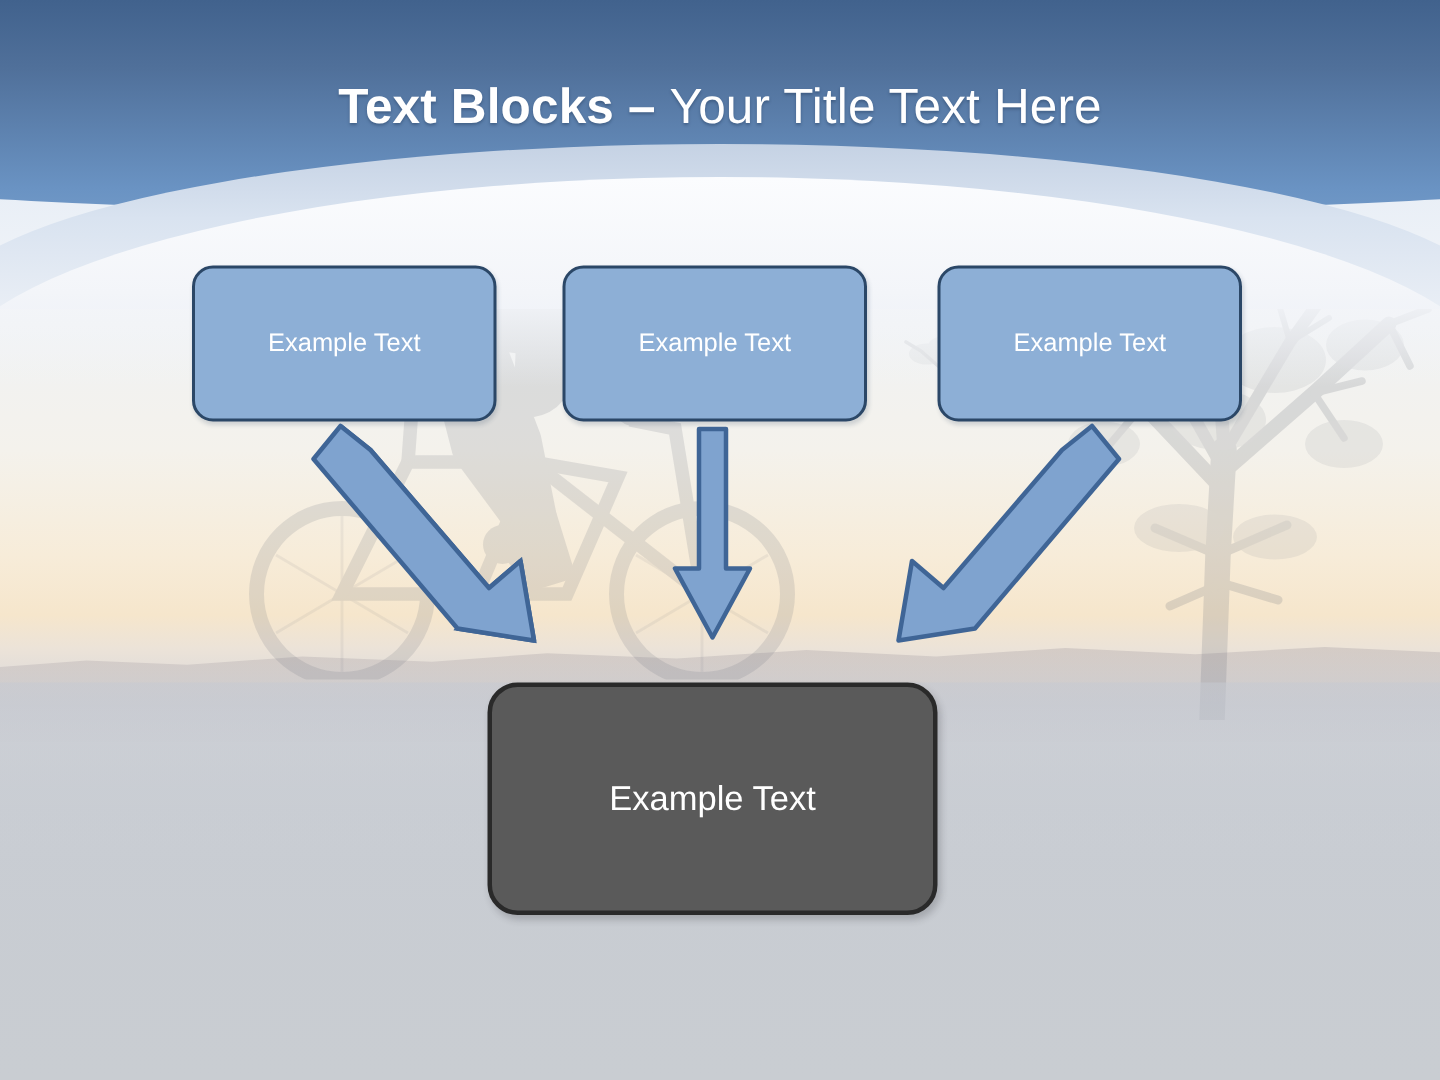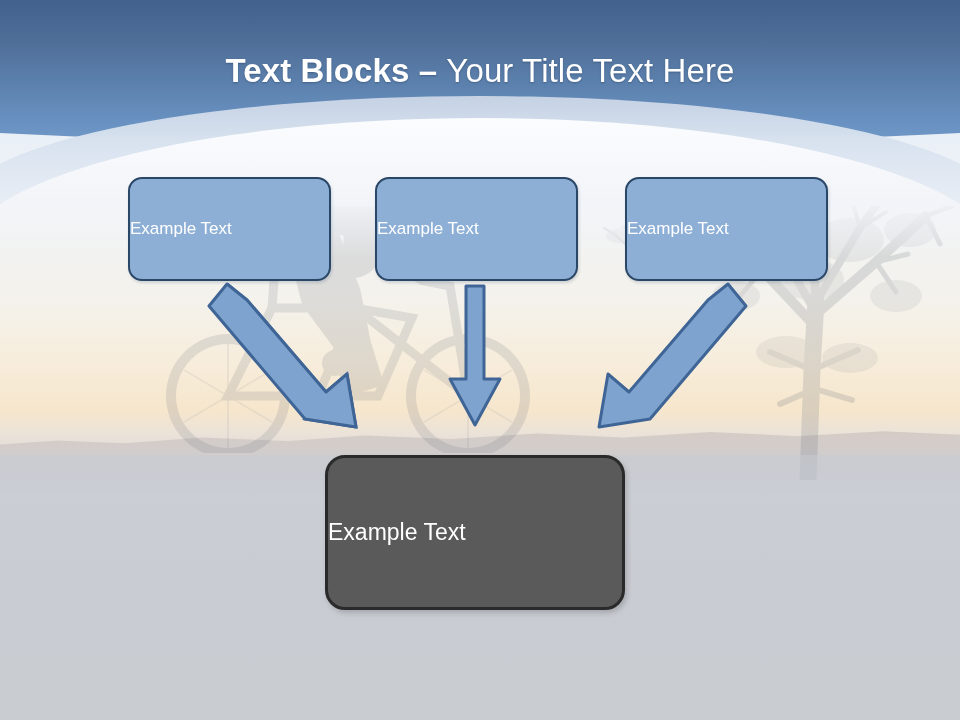--- a/index.html
+++ b/index.html
@@ -124,20 +124,21 @@
   }
   .slide-title .t-bold { font-weight: bold; }
   .slide-title .t-light { font-weight: normal; }
 
   
   .box {
     position: absolute;
     box-sizing: border-box;
     display: flex;
     align-items: center;
+    justify-content: center;
     border-radius: 14px;
     color: #ffffff;
     text-align: center;
   }
   .box-top {
     width: 203px;
     height: 104px;
     top: 177px;
     background: #8dafd6;
     border: 2.5px solid #2b4767;

